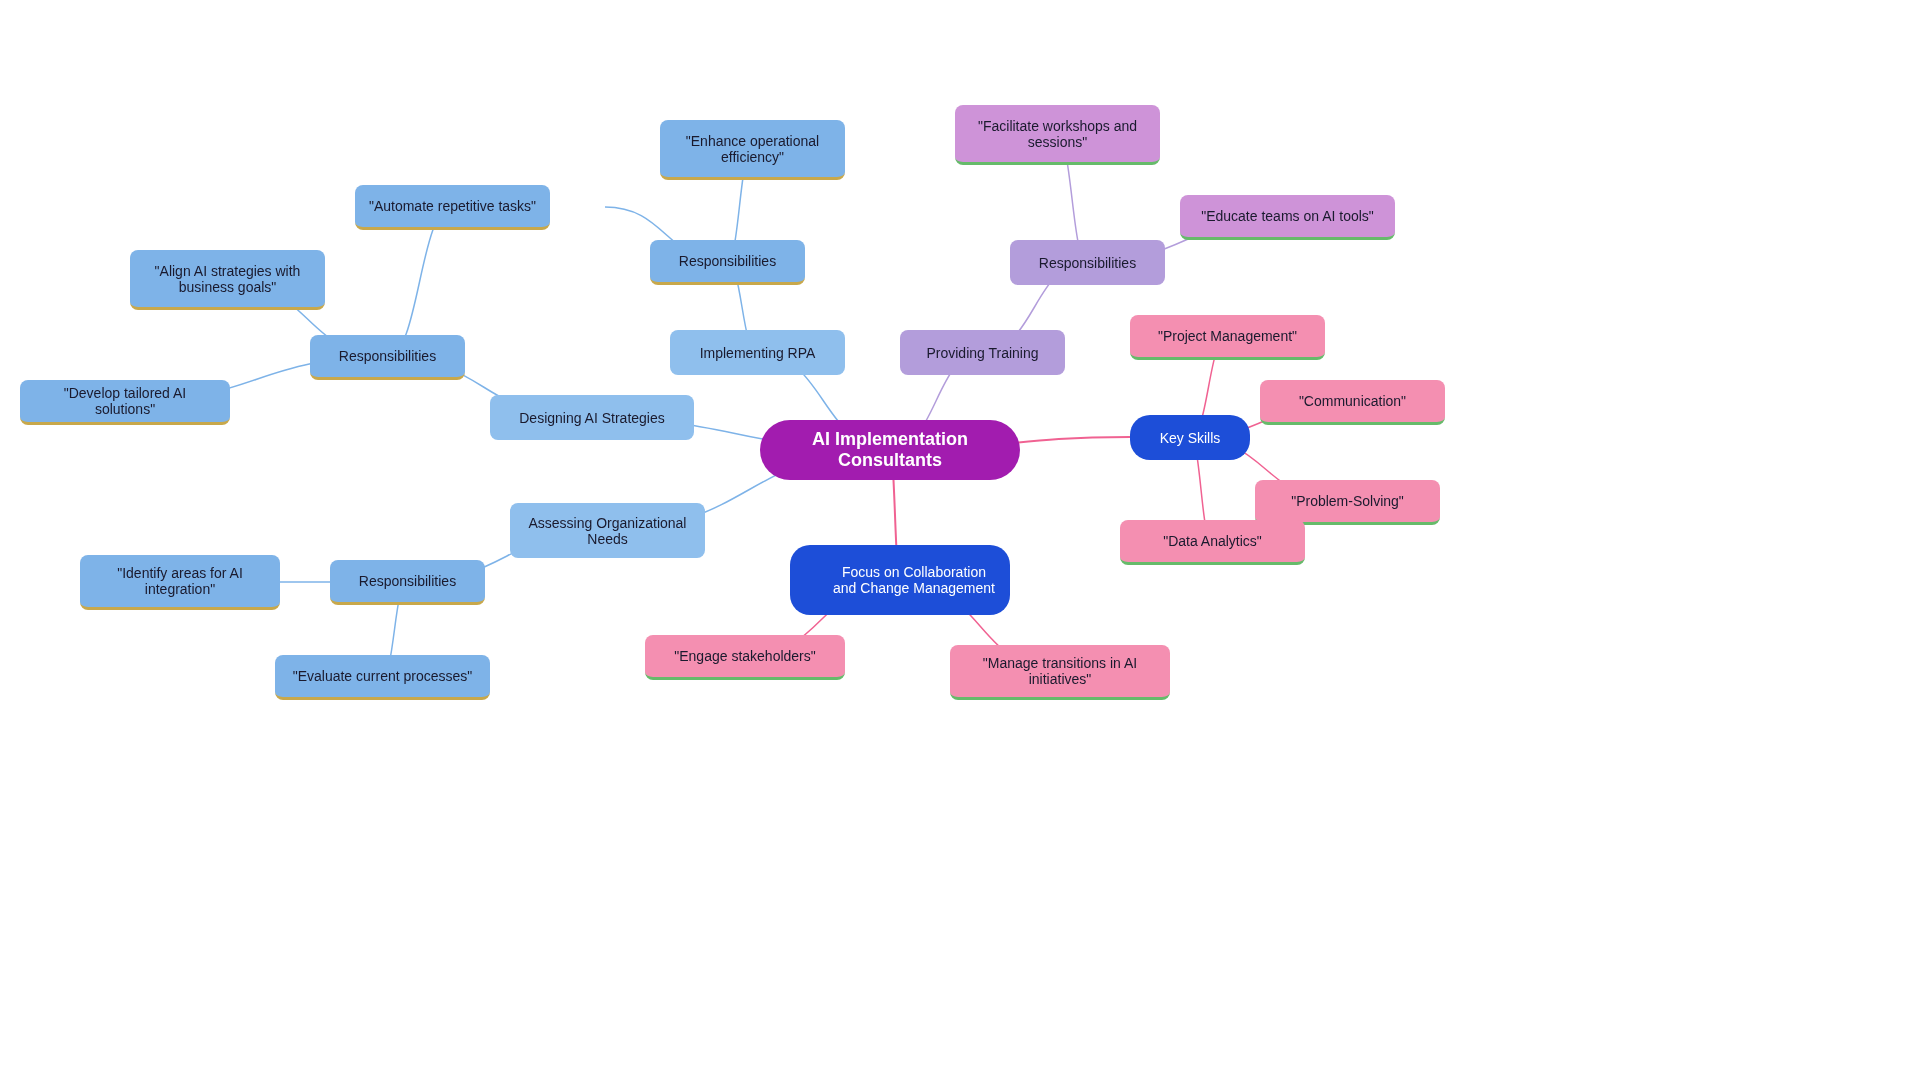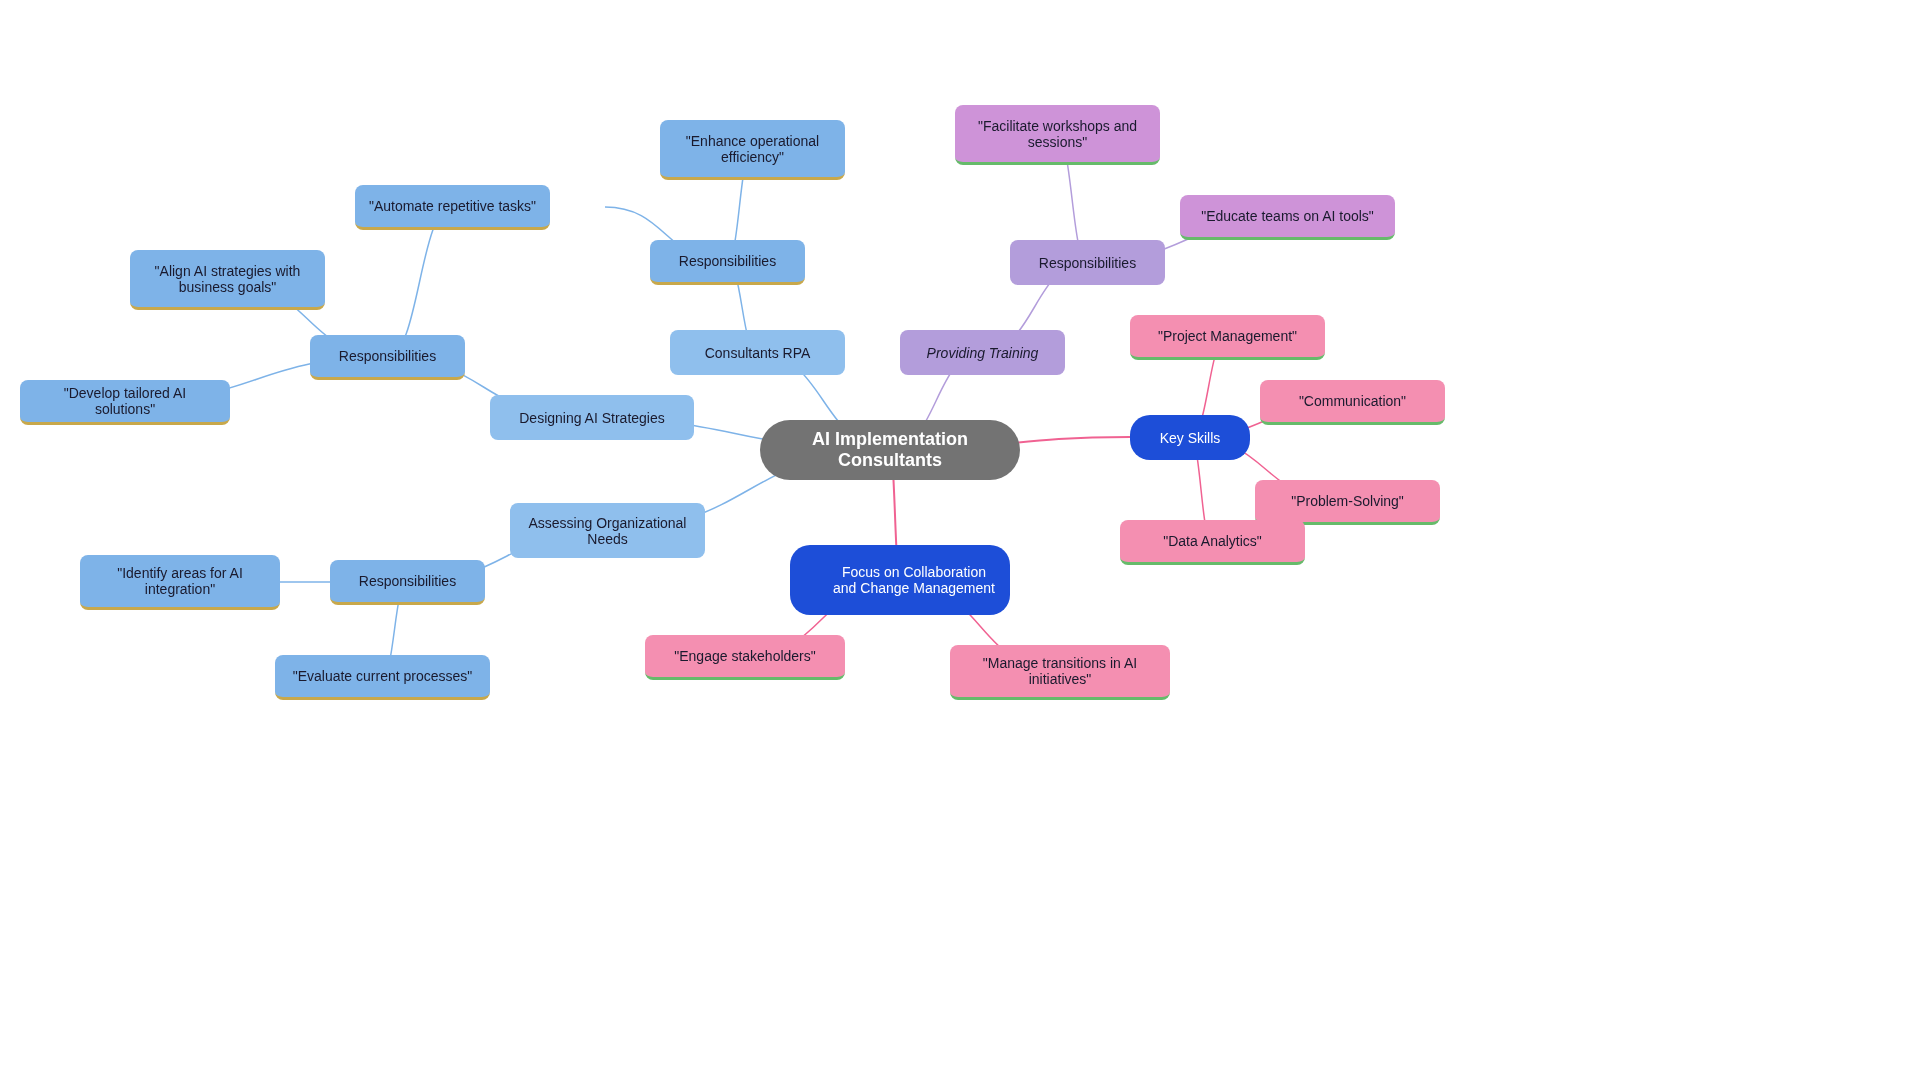--- a/index.html
+++ b/index.html
@@ -24,21 +24,21 @@
       display: flex;
       align-items: center;
       justify-content: center;
       text-align: center;
       font-size: 14px;
       font-weight: 500;
       padding: 8px 12px;
       cursor: pointer;
     }
     .node-center {
-      background: #737373;
+      background: #a21caf;
       color: #ffffff;
       border-radius: 30px;
       font-size: 18px;
       font-weight: 600;
       padding: 16px 32px;
     }
     .node-blue {
       background: #7eb3e8;
       color: #1a1a2e;
       border-bottom: 3px solid #c8a84b;
@@ -99,29 +99,29 @@
   </svg>
 
 <div class="node node-center" style="left:760px; top:420px; width:260px; height:60px;">
   <span>AI Implementation Consultants</span>
 </div>
 
 <div class="node node-blue-light" style="left:490px; top:395px; width:204px; height:45px;">
   <span>Designing AI Strategies</span>
 </div>
 <div class="node node-blue-light" style="left:670px; top:330px; width:175px; height:45px;">
-  <span>Consultants RPA</span>
+  <span>Implementing RPA</span>
 </div>
 <div class="node node-blue-light" style="left:510px; top:503px; width:195px; height:55px;align-items:center;">
   <span>Assessing Organizational Needs</span>
 </div>
 <div class="node node-pink" style="left:790px; top:545px; width:220px; height:70px;padding-left:40px;">
   <span>Focus on Collaboration and Change Management</span>
 </div>
-<div class="node node-purple" style="left:900px; top:330px; width:165px; height:45px;font-style:italic;">
+<div class="node node-purple" style="left:900px; top:330px; width:165px; height:45px;">
   <span>Providing Training</span>
 </div>
 <div class="node node-pink" style="left:1130px; top:415px; width:120px; height:45px;">
   <span>Key Skills</span>
 </div>
 
 <div class="node node-blue" style="left:310px; top:335px; width:155px; height:45px;">
   <span>Responsibilities</span>
 </div>
 <div class="node node-blue" style="left:330px; top:560px; width:155px; height:45px;">

